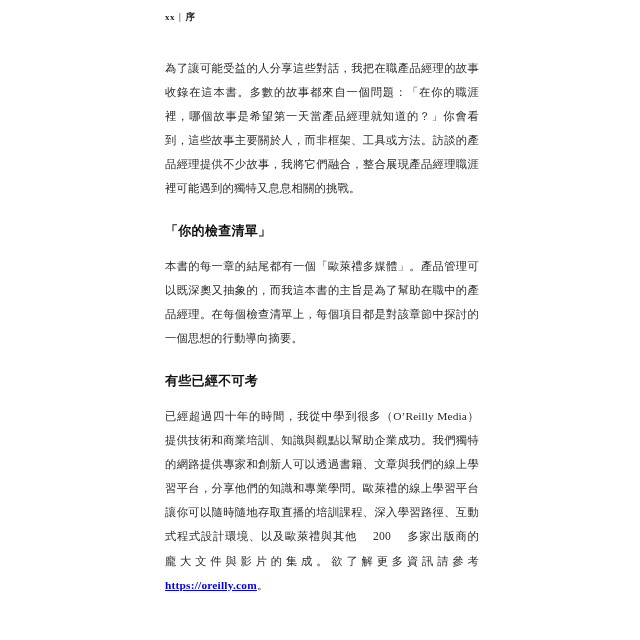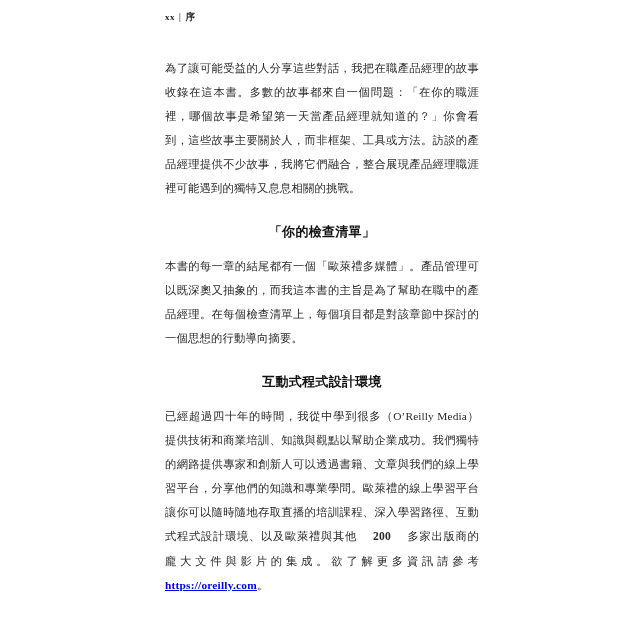--- a/index.html
+++ b/index.html
@@ -59,57 +59,55 @@
   p.body:last-child { margin-bottom: 0; }
 
   
   h2.sec {
     margin: 24px 0 13px 0;
     font-size: 13px;
     font-weight: bold;
     line-height: 1.3;
     color: #121212;
     letter-spacing: 0.3px;
-    font-family: Liberation Sans, sans-serif;
-    text-align: center;
+    font-family: Liberation Mono, monospace;
   }
 
   
   .latin {
     font-family: "Liberation Serif", "DejaVu Serif", serif;
     font-size: 11.4px;
     letter-spacing: 0.1px;
   }
   .url {
     font-family: "Liberation Serif", "DejaVu Serif", serif;
     font-weight: bold;
     font-size: 11.4px;
   }
   .num {
     font-family: "Liberation Serif", "DejaVu Serif", serif;
     font-size: 11.6px;
     padding: 0 16px;
-    font-weight: bold;
   }
 </style>
 </head>
 <body>
 
 <div id="page">
   <div id="content">
 
     <div class="runhead">
       <span class="folio">xx</span><span class="rule">|</span><span class="ttl">序</span>
     </div>
 
     <p class="body">為了讓可能受益的人分享這些對話，我把在職產品經理的故事收錄在這本書。多數的故事都來自一個問題：「在你的職涯裡，哪個故事是希望第一天當產品經理就知道的？」你會看到，這些故事主要關於人，而非框架、工具或方法。訪談的產品經理提供不少故事，我將它們融合，整合展現產品經理職涯裡可能遇到的獨特又息息相關的挑戰。</p>
 
 
     <h2 class="sec">「你的檢查清單」</h2>
 
     <p class="body">本書的每一章的結尾都有一個「歐萊禮多媒體」。產品管理可以既深奧又抽象的，而我這本書的主旨是為了幫助在職中的產品經理。在每個檢查清單上，每個項目都是對該章節中探討的一個思想的行動導向摘要。</p>
 
-    <h2 class="sec">互動式程式設計環境</h2>
+    <h2 class="sec">有些已經不可考</h2>
 
     <p class="body"><span>已經超過四十年的時間，我從中學到很多（</span><span class="latin">O’Reilly Media</span><span>）提供技術和商業培訓、知識與觀點以幫助企業成功。我們獨特的網路提供專家和創新人可以透過書籍、文章與我們的線上學習平台，分享他們的知識和專業學問。歐萊禮的線上學習平台讓你可以隨時隨地存取直播的培訓課程、深入學習路徑、互動式程式設計環境、以及歐萊禮與其他</span><span class="num">200</span><span>多家出版商的龐大文件與影片的集成。欲了解更多資訊請參考</span> <a class="url" href="#">https://oreilly.com</a><span>。</span></p>
 
   </div>
 </div>
 
 </body></html>

